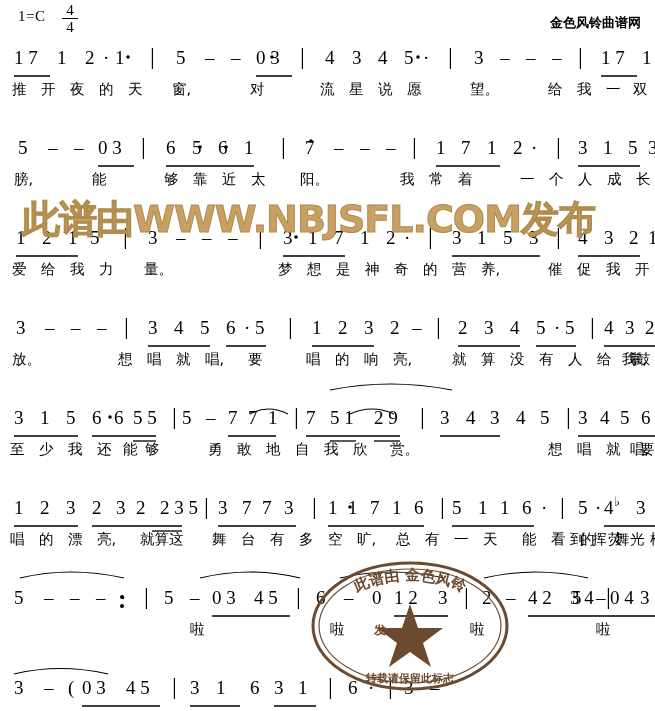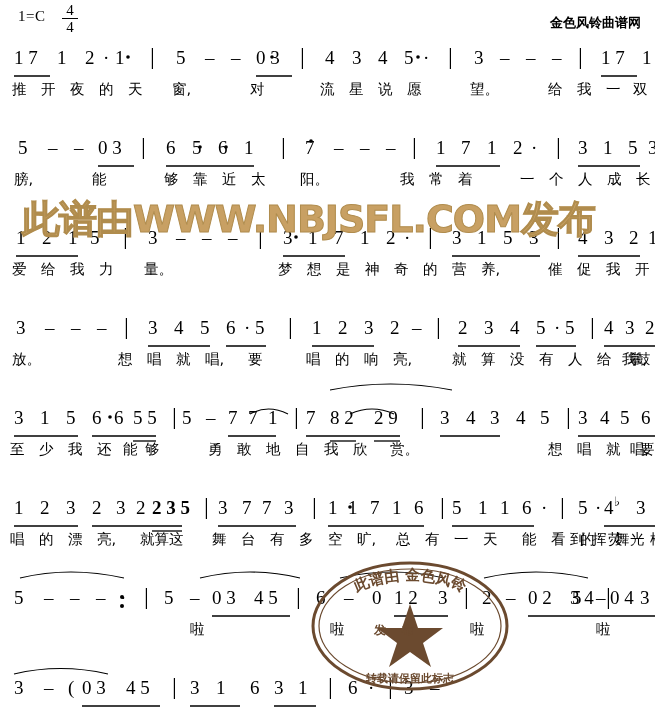--- a/index.html
+++ b/index.html
@@ -345,21 +345,21 @@
           <span class="tok" style="left: 114px; top: 0px;">6</span>
           <span class="tok" style="left: 133px; top: 0px;">5 5</span>
           <span class="tok bar" style="left: 172px; top: -2px;">|</span>
           <span class="tok" style="left: 182px; top: 0px;">5</span>
           <span class="tok" style="left: 206px; top: 0px;">–</span>
           <span class="tok" style="left: 228px; top: 0px;">7</span>
           <span class="tok" style="left: 248px; top: 0px;">7</span>
           <span class="tok" style="left: 268px; top: 0px;">1</span>
           <span class="tok bar" style="left: 294px; top: -2px;">|</span>
           <span class="tok" style="left: 306px; top: 0px;">7</span>
-          <span class="tok" style="left: 330px; top: 0px;">8 2</span>
+          <span class="tok" style="left: 330px; top: 0px;">5 1</span>
           <span class="tok" style="left: 374px; top: 0px;">2 9</span>
           <span class="tok bar" style="left: 420px; top: -2px;">|</span>
           <span class="tok" style="left: 440px; top: 0px;">3</span>
           <span class="tok" style="left: 466px; top: 0px;">4</span>
           <span class="tok" style="left: 490px; top: 0px;">3</span>
           <span class="tok" style="left: 516px; top: 0px;">4</span>
           <span class="tok" style="left: 540px; top: 0px;">5</span>
           <span class="tok bar" style="left: 566px; top: -2px;">|</span>
           <span class="tok" style="left: 578px; top: 0px;">3</span>
           <span class="tok" style="left: 600px; top: 0px;">4</span>
@@ -388,21 +388,21 @@
         </div>
       </div>
       <div class="system" style="top: 498px;">
         <div class="notes-row">
           <span class="tok" style="left: 14px; top: 0px;">1</span>
           <span class="tok" style="left: 40px; top: 0px;">2</span>
           <span class="tok" style="left: 66px; top: 0px;">3</span>
           <span class="tok" style="left: 92px; top: 0px;">2</span>
           <span class="tok" style="left: 116px; top: 0px;">3</span>
           <span class="tok" style="left: 136px; top: 0px;">2</span>
-          <span class="tok" style="left: 152px; top: 0px; font-weight: bold;">2 3 5</span>
+          <span class="tok" style="left: 160px; top: 0px;">2 3 5</span>
           <span class="tok bar" style="left: 204px; top: -2px;">|</span>
           <span class="tok" style="left: 218px; top: 0px;">3</span>
           <span class="tok" style="left: 242px; top: 0px;">7</span>
           <span class="tok" style="left: 262px; top: 0px;">7</span>
           <span class="tok" style="left: 284px; top: 0px;">3</span>
           <span class="tok bar" style="left: 312px; top: -2px;">|</span>
           <span class="tok" style="left: 328px; top: 0px;">1</span>
           <span class="tok" style="left: 348px; top: 0px;">1</span>
           <span class="tok" style="left: 370px; top: 0px;">7</span>
           <span class="tok" style="left: 392px; top: 0px;">1</span>
@@ -460,21 +460,21 @@
           <span class="tok" style="left: 254px; top: 0px;">4 5</span>
           <span class="tok bar" style="left: 296px; top: -2px;">|</span>
           <span class="tok" style="left: 316px; top: 0px;">6</span>
           <span class="tok" style="left: 344px; top: 0px;">–</span>
           <span class="tok" style="left: 372px; top: 0px;">0</span>
           <span class="tok" style="left: 394px; top: 0px;">1 2</span>
           <span class="tok" style="left: 438px; top: 0px;">3</span>
           <span class="tok bar" style="left: 464px; top: -2px;">|</span>
           <span class="tok" style="left: 482px; top: 0px;">2</span>
           <span class="tok" style="left: 506px; top: 0px;">–</span>
-          <span class="tok" style="left: 528px; top: 0px;">0 2</span>
+          <span class="tok" style="left: 528px; top: 0px;">4 2</span>
           <span class="tok" style="left: 570px; top: 0px;">3 4</span>
           <span class="tok bar" style="left: 606px; top: -2px;">|</span>
           <span class="tok" style="left: 572px; top: 0px;">5</span>
           <span class="tok" style="left: 596px; top: 0px;">–</span>
           <span class="tok" style="left: 610px; top: 0px;">0 4</span>
           <span class="tok" style="left: 640px; top: 0px;">3 2</span>
         </div>
         <div class="lyrics-row">
           <span class="lyr" style="left: 190px;">啦</span>
           <span class="lyr" style="left: 330px;">啦</span>

